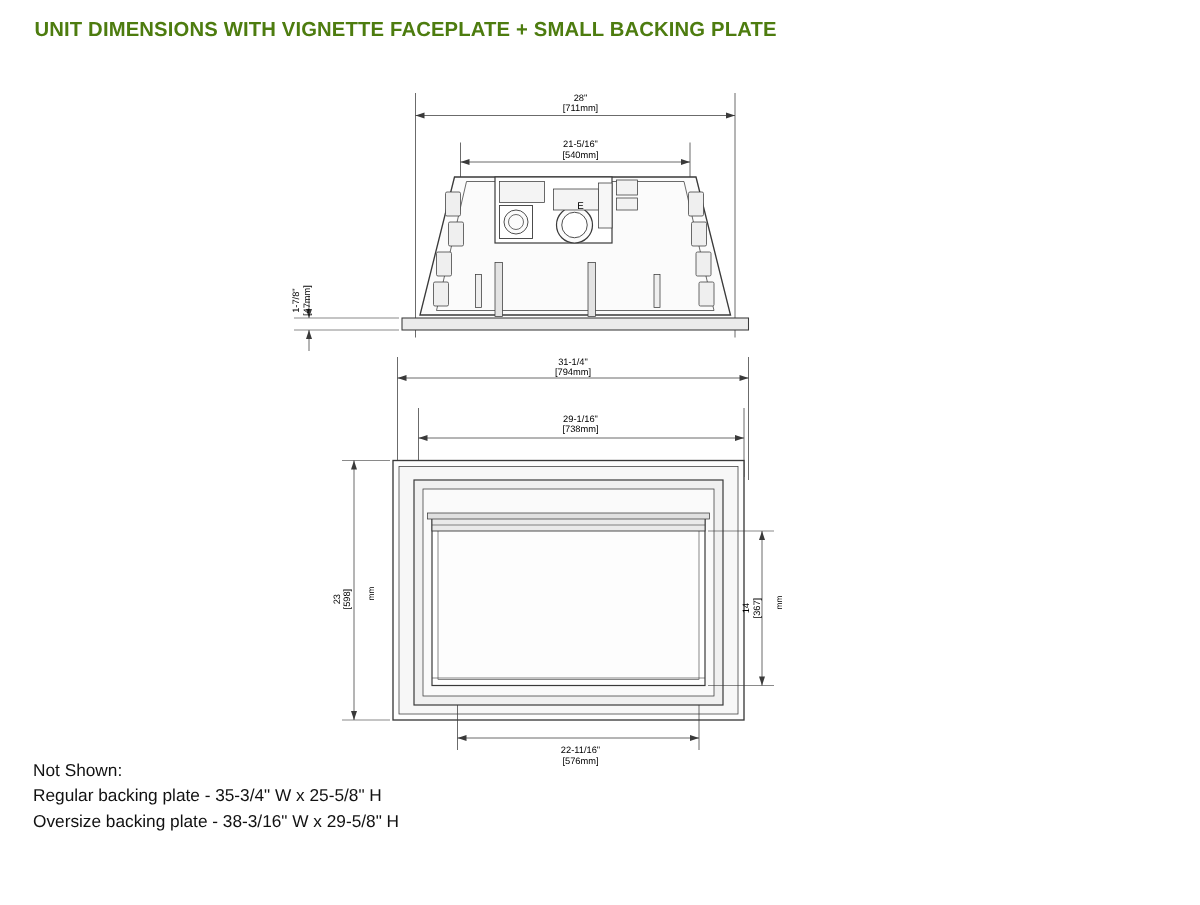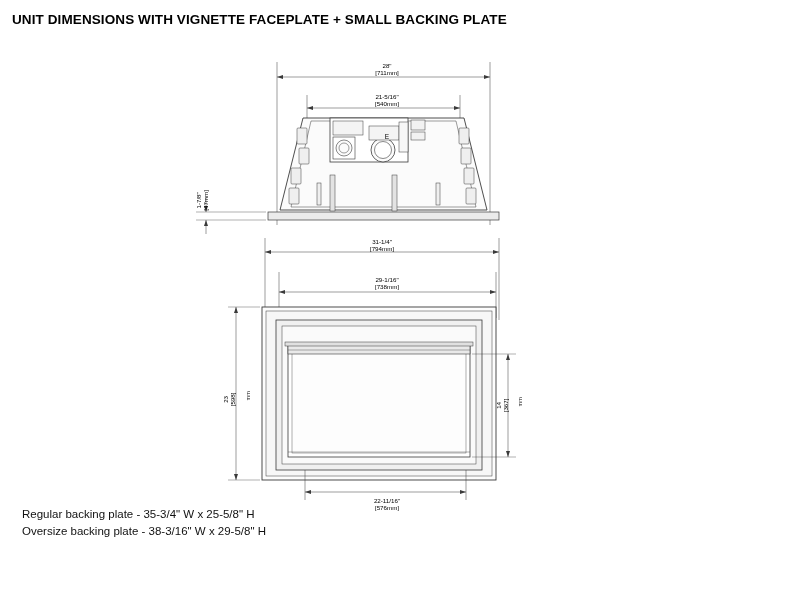--- a/index.html
+++ b/index.html
@@ -10,26 +10,26 @@
   body {
     width: 800px;
     height: 603px;
     position: relative;
     font-family: "Liberation Sans", sans-serif;
     color: #000000;
     overflow: hidden;
   }
   #page-title {
     position: absolute;
-    left: 12px;
+    left: 23px;
     top: 12px;
     font-size: 13.5px;
     font-weight: bold;
     letter-spacing: 0.1px;
-    color: #000000;
+    color: #4d7c0f;
     white-space: nowrap;
   }
   .drawing {
     position: absolute;
     left: 0;
     top: 0;
     width: 800px;
     height: 603px;
   }
   .notes {
@@ -217,15 +217,16 @@
 <div class="dim rot tiny" style="left:509px; top:398px; width:24px;">
   <span>mm</span>
 </div>
 
 <div class="dim" style="left:351px; top:497px; width:72px;">
   <span>22-11/16"</span>
   <span class="l2">[576mm]</span>
 </div>
 
 <div class="notes">
+  <div>Not Shown:</div>
   <div>Regular backing plate - 35-3/4" W x 25-5/8" H</div>
   <div>Oversize backing plate - 38-3/16" W x 29-5/8" H</div>
 </div>
 
 </body></html>

